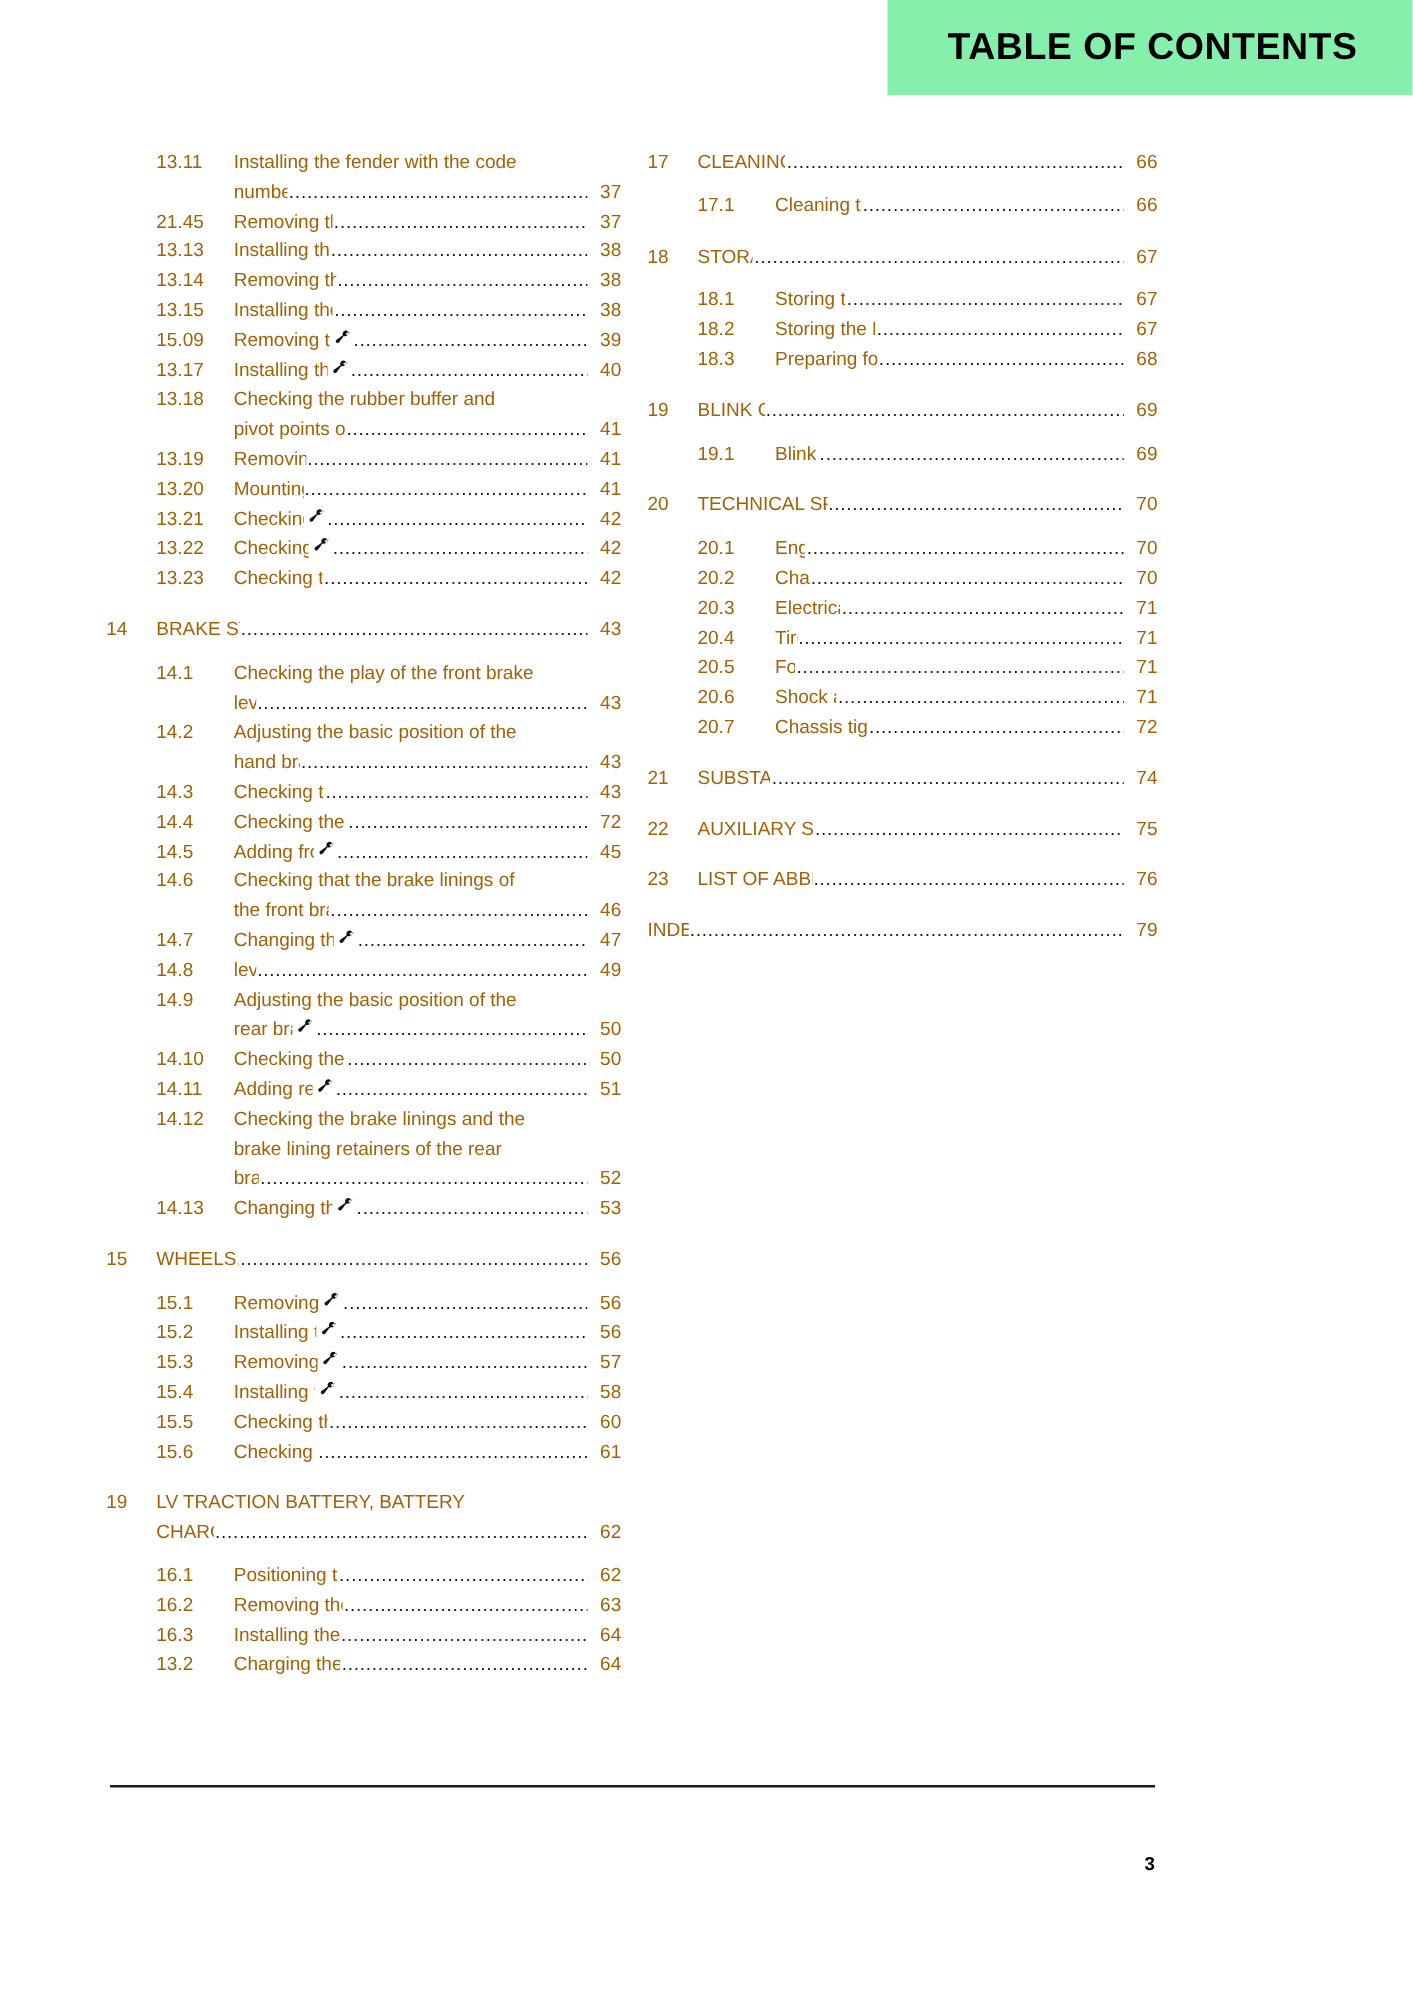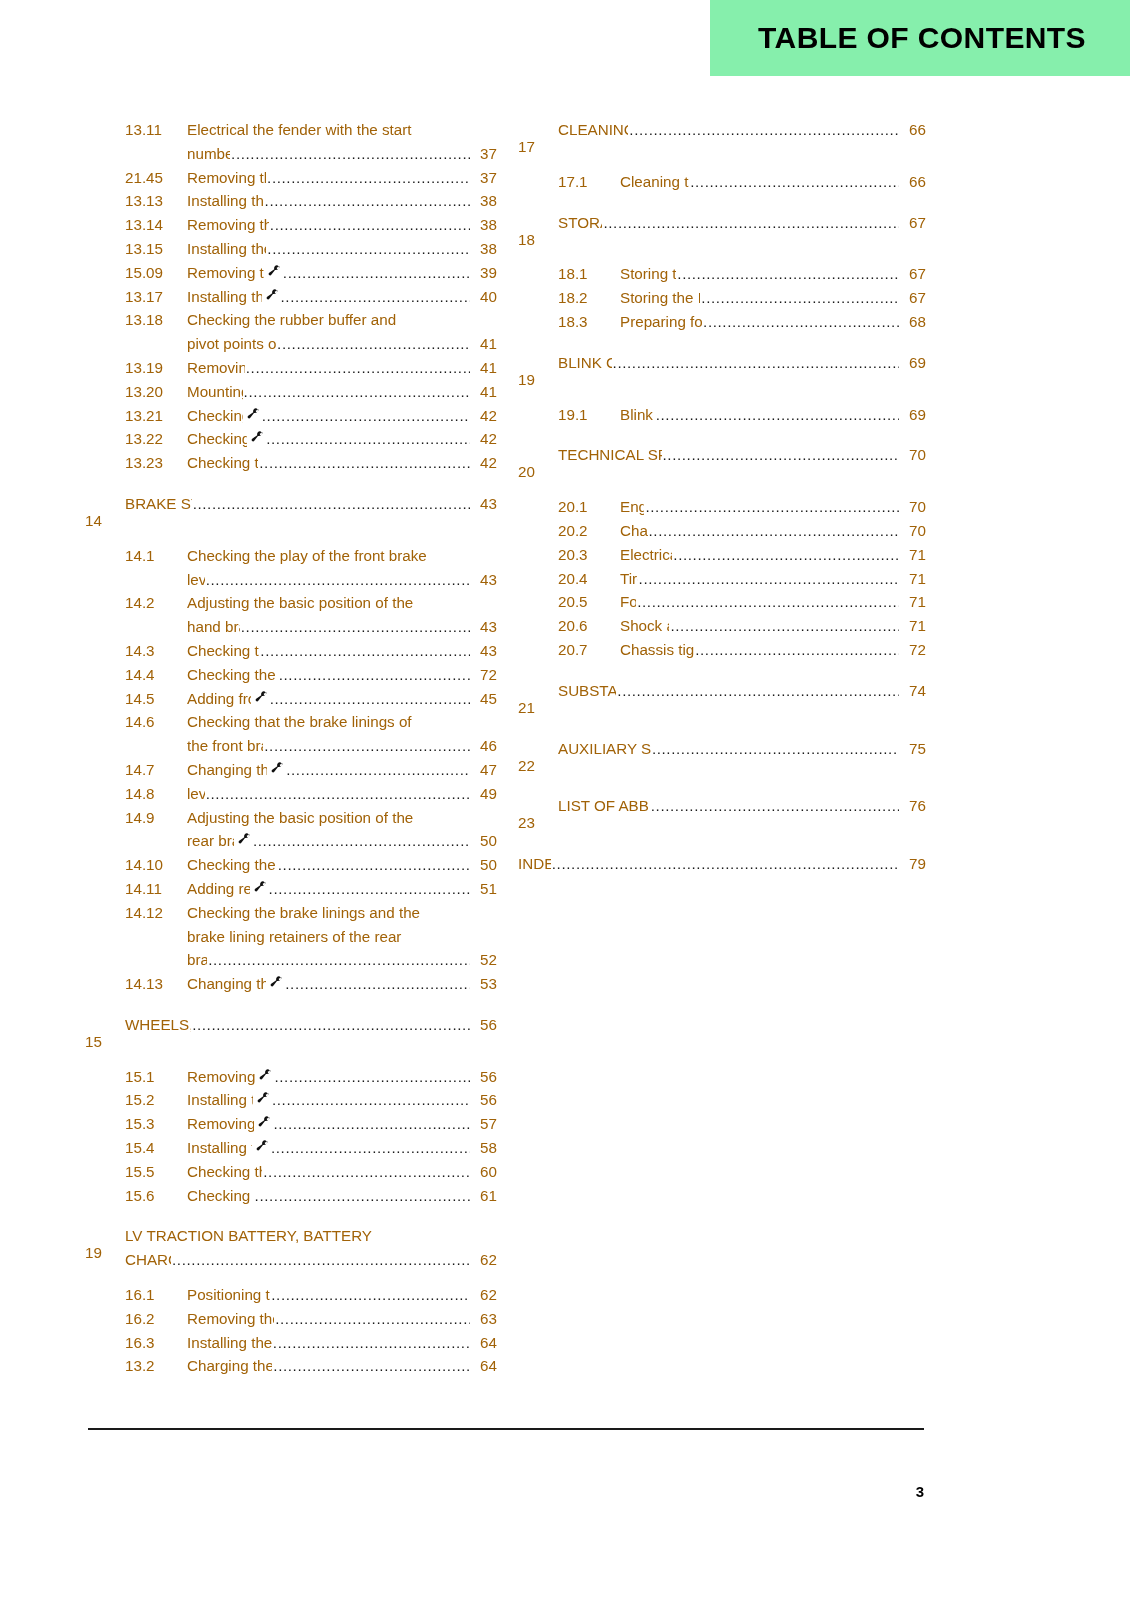--- a/index.html
+++ b/index.html
@@ -64,21 +64,21 @@
     margin-top: 17px;
     margin-bottom: 11px;
   }
   .entry.level1.first { margin-top: 0; }
   .entry.level2 { margin-top: 0; }
 
   .num {
     flex: 0 0 auto;
     white-space: nowrap;
   }
-  .level1 > .num { width: 40px; margin-top: 17px; }
+  .level1 > .num { width: 40px; }
   .level2 > .num { width: 62px; margin-left: 40px; }
   .entry.noindex > .num { width: 0; }
 
   .body-col {
     flex: 1 1 auto;
     min-width: 0;
     position: relative;
   }
 
   .title-line {
@@ -163,21 +163,21 @@
 
 <div class="header-banner">
   <div class="header-title">TABLE OF CONTENTS</div>
 </div>
 
 <div class="toc">
   <div class="column col-left" id="col-left">
       <div class="entry level2 first">
         <span class="num">13.11</span>
         <div class="body-col">
-          <div class="plain-line">Electrical the fender with the start</div>
+          <div class="plain-line">Installing the fender with the code</div>
           <div class="cont-line">
             <span class="title-text">number plate</span>
             <span class="leader"></span>
             <span class="page">37</span>
           </div>
         </div>
       </div>
       <div class="entry level2">
         <span class="num">21.45</span>
         <div class="body-col">

